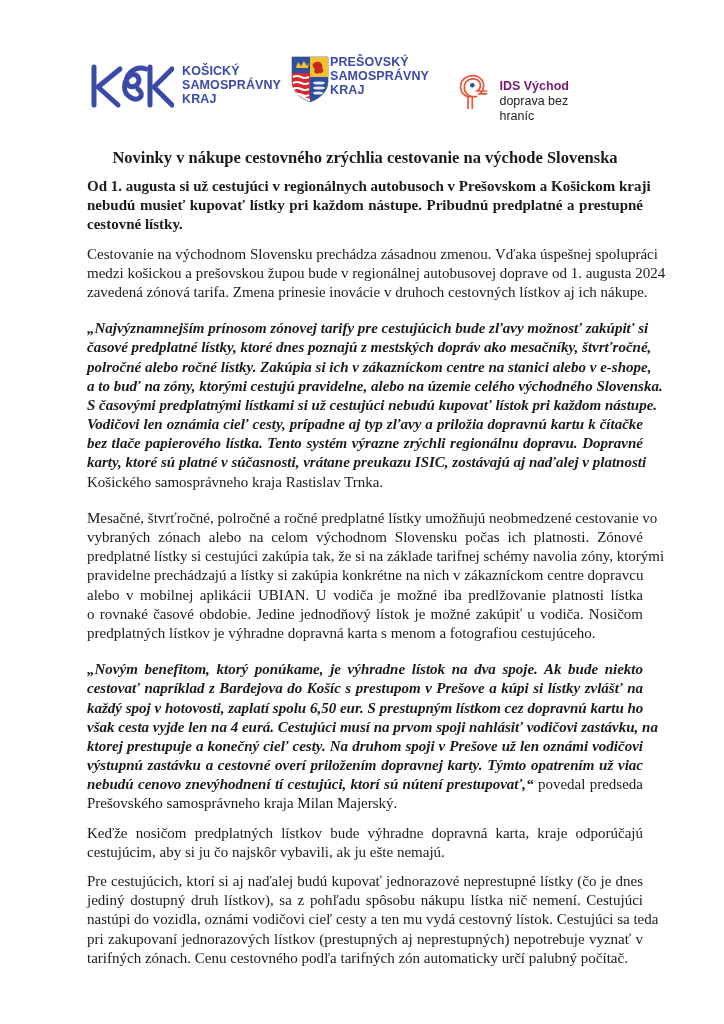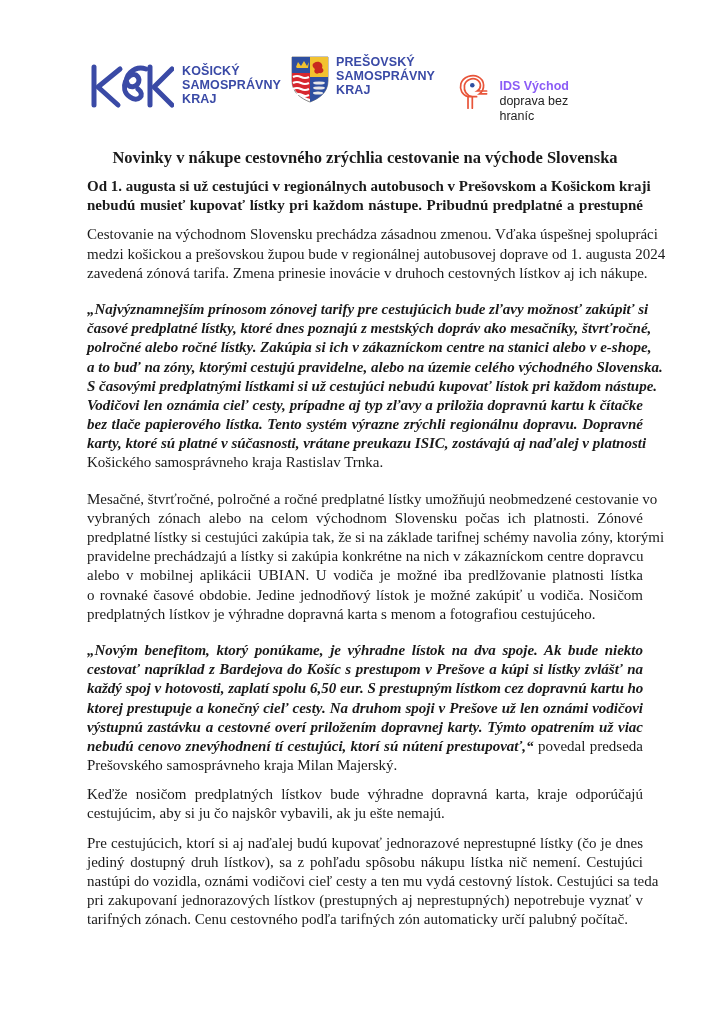--- a/index.html
+++ b/index.html
@@ -34,21 +34,21 @@
     font-size: 12.5px;
     line-height: 14px;
     letter-spacing: 0.1px;
   }
   .logo-ksk { left: 88px; top: 4px; }
   .logo-psk { left: 290px; top: 0px; }
   .logo-ids { left: 458px; top: 2px; }
   .ids-title {
     font-family: "Liberation Sans", sans-serif;
     font-weight: bold;
-    color: #8b5cf6;
+    color: #701a75;
     font-size: 12.5px;
     line-height: 15px;
   }
   .ids-sub {
     font-family: "Liberation Sans", sans-serif;
     color: #222;
     font-size: 12.5px;
     line-height: 15px;
   }
 
@@ -122,21 +122,21 @@
       <path d="M3 22 Q7 20 11 22 T19 22" stroke="#fff" stroke-width="2.2" fill="none"></path>
       <path d="M3 28 Q7 26 11 28 T19 28" stroke="#fff" stroke-width="2.2" fill="none"></path>
       <path d="M3 34 Q7 32 11 34 T19 34" stroke="#fff" stroke-width="2.2" fill="none"></path>
       <path d="M6 40 Q9 38 12 40 T19 40" stroke="#fff" stroke-width="2.2" fill="none"></path>
 
       <path d="M20 22 H38 V26 C38 38, 28 44, 20 47 Z" fill="#2e4fa0"></path>
       <ellipse cx="29" cy="28" rx="6" ry="1.6" fill="#e8e8e8"></ellipse>
       <ellipse cx="29" cy="33" rx="6" ry="1.6" fill="#e8e8e8"></ellipse>
       <ellipse cx="28" cy="38" rx="5" ry="1.5" fill="#e8e8e8"></ellipse>
     </svg>
-    <div class="logo-text" style="margin-left:6px; margin-top:-6px;">
+    <div class="logo-text" style="margin-left:0; margin-top:-6px;">
       <div>PREŠOVSKÝ</div>
       <div>SAMOSPRÁVNY</div>
       <div>KRAJ</div>
     </div>
   </div>
 
   <div class="logo logo-ids">
     <svg width="44" height="52" viewBox="0 0 44 52">
       <g fill="none" stroke="#e8553a" stroke-width="2.4" stroke-linecap="round">
         <path d="M14 50 V34 C6 32, 2 24, 4 16 C7 6, 20 2, 28 6 C38 11, 38 24, 30 30 L40 30"></path>
@@ -152,20 +152,21 @@
   </div>
 </div>
 
 <div class="doc">
 
   <h1 class="title">Novinky v nákupe cestovného zrýchlia cestovanie na východe Slovenska</h1>
 
   <div class="para lead">
     <span class="line">Od 1. augusta si už cestujúci v regionálnych autobusoch v Prešovskom a Košickom kraji</span>
     <span class="line">nebudú musieť kupovať lístky pri každom nástupe. Pribudnú predplatné a prestupné</span>
+    <span class="line last">cestovné lístky.</span>
   </div>
 
   <div class="para">
     <span class="line">Cestovanie na východnom Slovensku prechádza zásadnou zmenou. Vďaka úspešnej spolupráci</span>
     <span class="line">medzi košickou a prešovskou župou bude v regionálnej autobusovej doprave od 1. augusta 2024</span>
     <span class="line last">zavedená zónová tarifa. Zmena prinesie inovácie v druhoch cestovných lístkov aj ich nákupe.</span>
   </div>
 
   <div class="gap-l"></div>
 
@@ -192,20 +193,21 @@
     <span class="line">o rovnaké časové obdobie. Jedine jednodňový lístok je možné zakúpiť u vodiča. Nosičom</span>
     <span class="line last">predplatných lístkov je výhradne dopravná karta s menom a fotografiou cestujúceho.</span>
   </div>
 
   <div class="gap-l"></div>
 
   <div class="para quote">
     <span class="line q">„Novým benefitom, ktorý ponúkame, je výhradne lístok na dva spoje. Ak bude niekto</span>
     <span class="line q">cestovať napríklad z Bardejova do Košíc s prestupom v Prešove a kúpi si lístky zvlášť na</span>
     <span class="line q">každý spoj v hotovosti, zaplatí spolu 6,50 eur. S prestupným lístkom cez dopravnú kartu ho</span>
+    <span class="line q">však cesta vyjde len na 4 eurá. Cestujúci musí na prvom spoji nahlásiť vodičovi zastávku, na</span>
     <span class="line q">ktorej prestupuje a konečný cieľ cesty. Na druhom spoji v Prešove už len oznámi vodičovi</span>
     <span class="line q">výstupnú zastávku a cestovné overí priložením dopravnej karty. Týmto opatrením už viac</span>
     <span class="line"><span class="q">nebudú cenovo znevýhodnení tí cestujúci, ktorí sú nútení prestupovať,“</span><span> povedal predseda</span></span>
     <span class="line last">Prešovského samosprávneho kraja Milan Majerský.</span>
   </div>
 
   <div class="gap"></div>
 
   <div class="para">
     <span class="line">Keďže nosičom predplatných lístkov bude výhradne dopravná karta, kraje odporúčajú</span>

